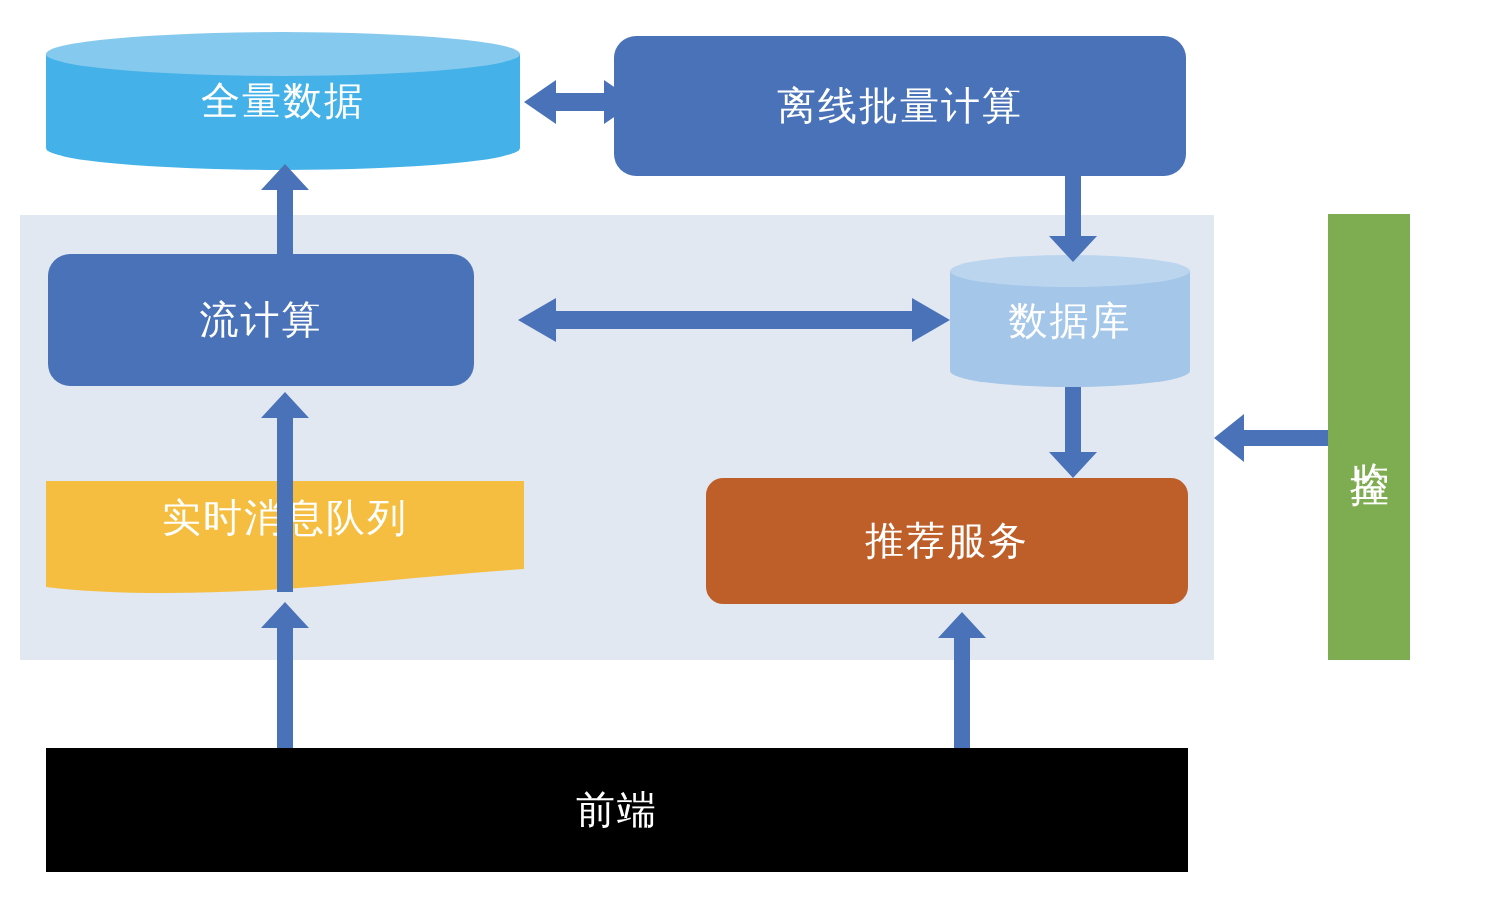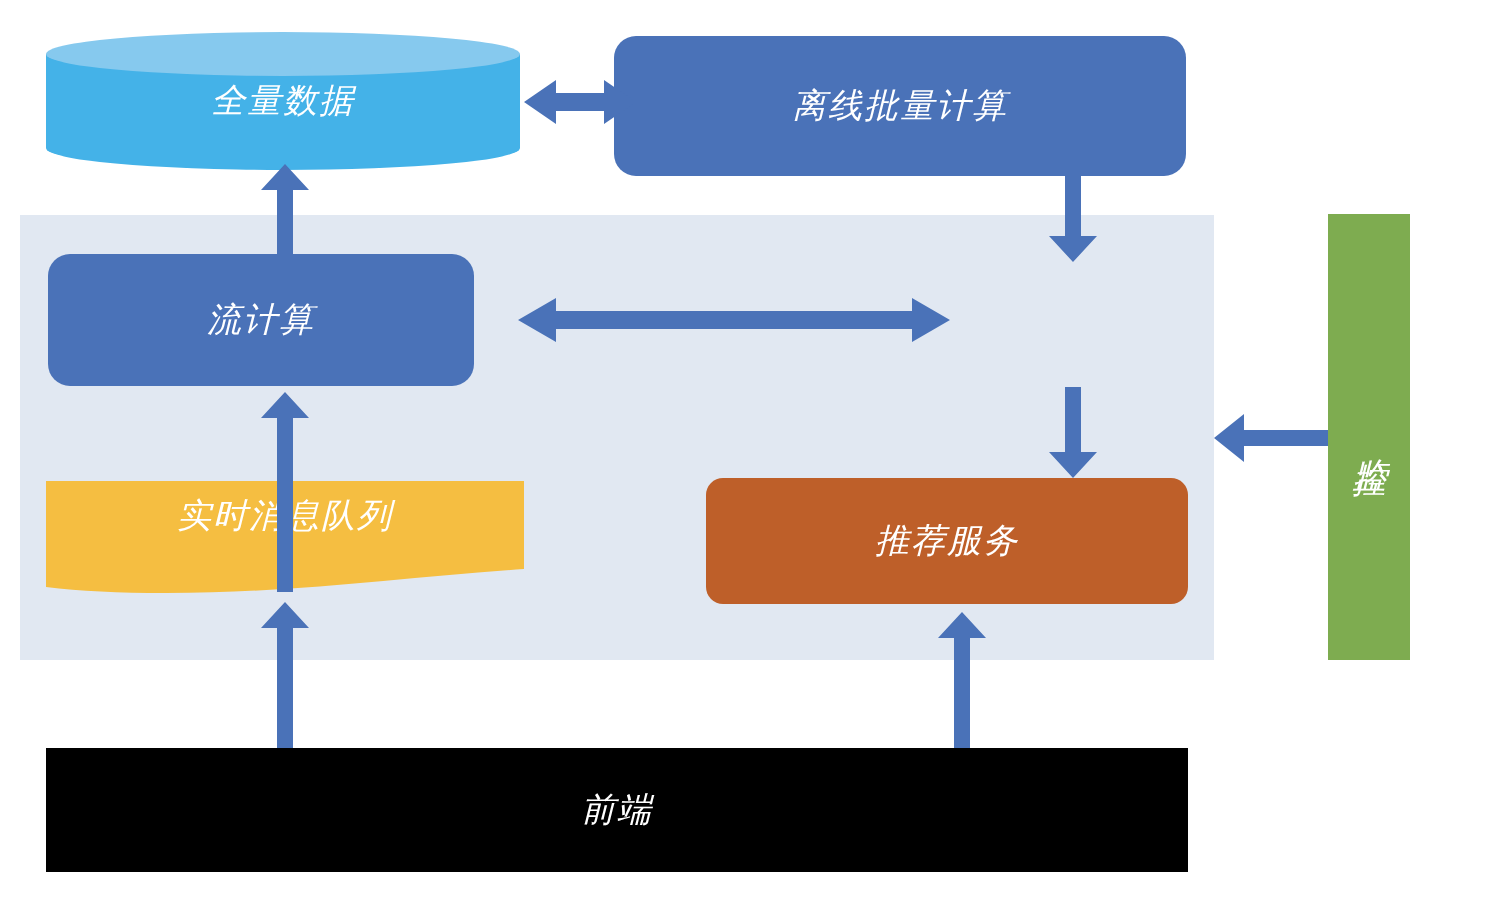--- a/index.html
+++ b/index.html
@@ -20,26 +20,25 @@
   .node-label {
     position: absolute;
     left: 0;
     top: 0;
     width: 100%;
     height: 100%;
     display: flex;
     align-items: center;
     justify-content: center;
     color: #ffffff;
-    font-size: 34px;
+    font-size: 39px;
     letter-spacing: 2px;
     white-space: nowrap;
     pointer-events: none;
     line-height: 1.1;
-    font-style: italic;
   }
   .shape { position: absolute; }
 
   
   #stream-panel {
     left: 20px; top: 215px;
     width: 1194px; height: 445px;
     background: #E1E8F2;
   }
 
@@ -126,20 +125,26 @@
   </div>
 
   <div class="shape proc-box" id="offline-batch-box">
     <div class="node-label">离线批量计算</div>
   </div>
 
   <div class="shape proc-box" id="stream-compute-box">
     <div class="node-label">流计算</div>
   </div>
 
+  <div class="cylinder" id="database-cyl">
+    <div class="cyl-bottom-cap"></div>
+    <div class="cyl-body"></div>
+    <div class="cyl-top"></div>
+    <div class="node-label">数据库</div>
+  </div>
 
   <div class="shape" id="msg-queue">
     <svg viewBox="0 0 478 116" preserveAspectRatio="none">
       <path d="M0,0 L478,0 L478,88 C360,96 250,112 120,112 C72,112 34,110 0,106 Z" fill="#F5BE41"></path>
     </svg>
     <div class="node-label" style="align-items:flex-start; padding-top:16px;">实时消息队列</div>
   </div>
 
   <div class="shape" id="recommend-box">
     <div class="node-label">推荐服务</div>

